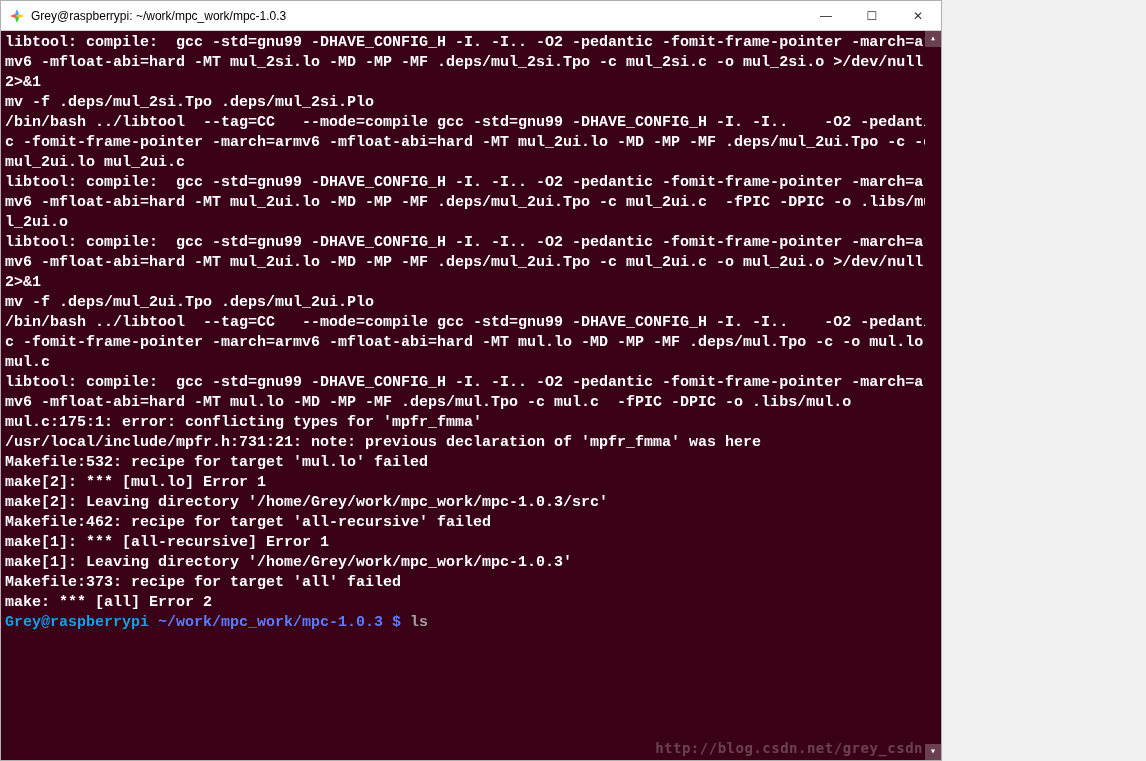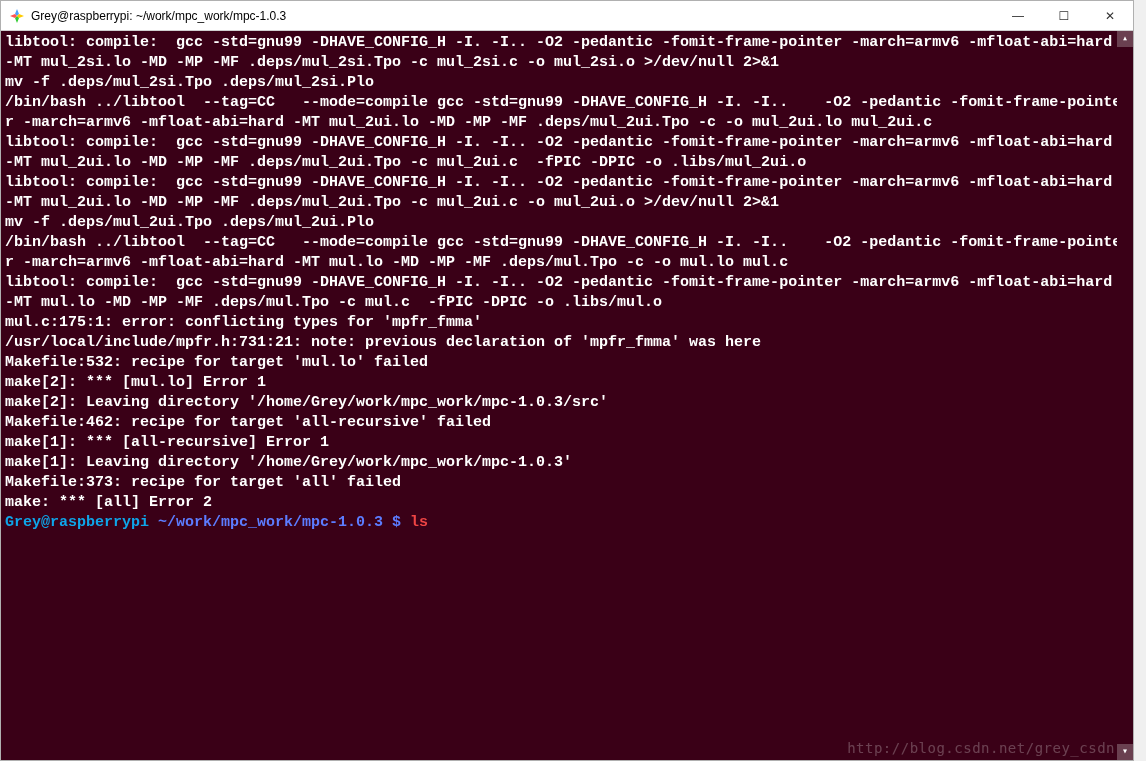--- a/index.html
+++ b/index.html
@@ -5,21 +5,21 @@
   * { margin: 0; padding: 0; box-sizing: border-box; }
   body {
     font-family: Consolas, "Courier New", monospace;
     background: #f0f0f0;
     width: 1146px;
     height: 761px;
     overflow: hidden;
     position: relative;
   }
   .window {
-    width: 1134px;
+    width: 942px;
     height: 761px;
     background: #fff;
     display: flex;
     flex-direction: column;
     border: 1px solid #b0b0b0;
   }
   .titlebar {
     height: 30px;
     background: #ffffff;
     display: flex;
@@ -80,30 +80,30 @@
     color:#fff;
     font-size:10px;
     display:flex;
     align-items:center;
     justify-content:center;
   }
   .scroll-arrow.up{ position:absolute; top:0;}
   .scroll-arrow.down{ position:absolute; bottom:0;}
   .prompt-user { color: #0ea5e9; }
   .prompt-path { color: #5c7cff; }
-  .prompt-cmd { color: #ef4444; }
+  .prompt-cmd { color: #a3a3a3; }
   .watermark {
     position: absolute;
     right: 18px;
     bottom: 2px;
     color: rgba(255,255,255,0.25);
     font-size: 14px;
     font-family: Consolas, monospace;
     letter-spacing: 0.5px;
-    font-weight: normal;
+    font-weight: bold;
   }
 </style>
 </head>
 <body>
 
 <div class="window">
   <div class="titlebar">
     <span class="titlebar-icon">
       <svg width="16" height="16" viewBox="0 0 16 16">
         <polygon points="8,1 10,6 8,8 6,6" fill="#4aa0ff"></polygon>

